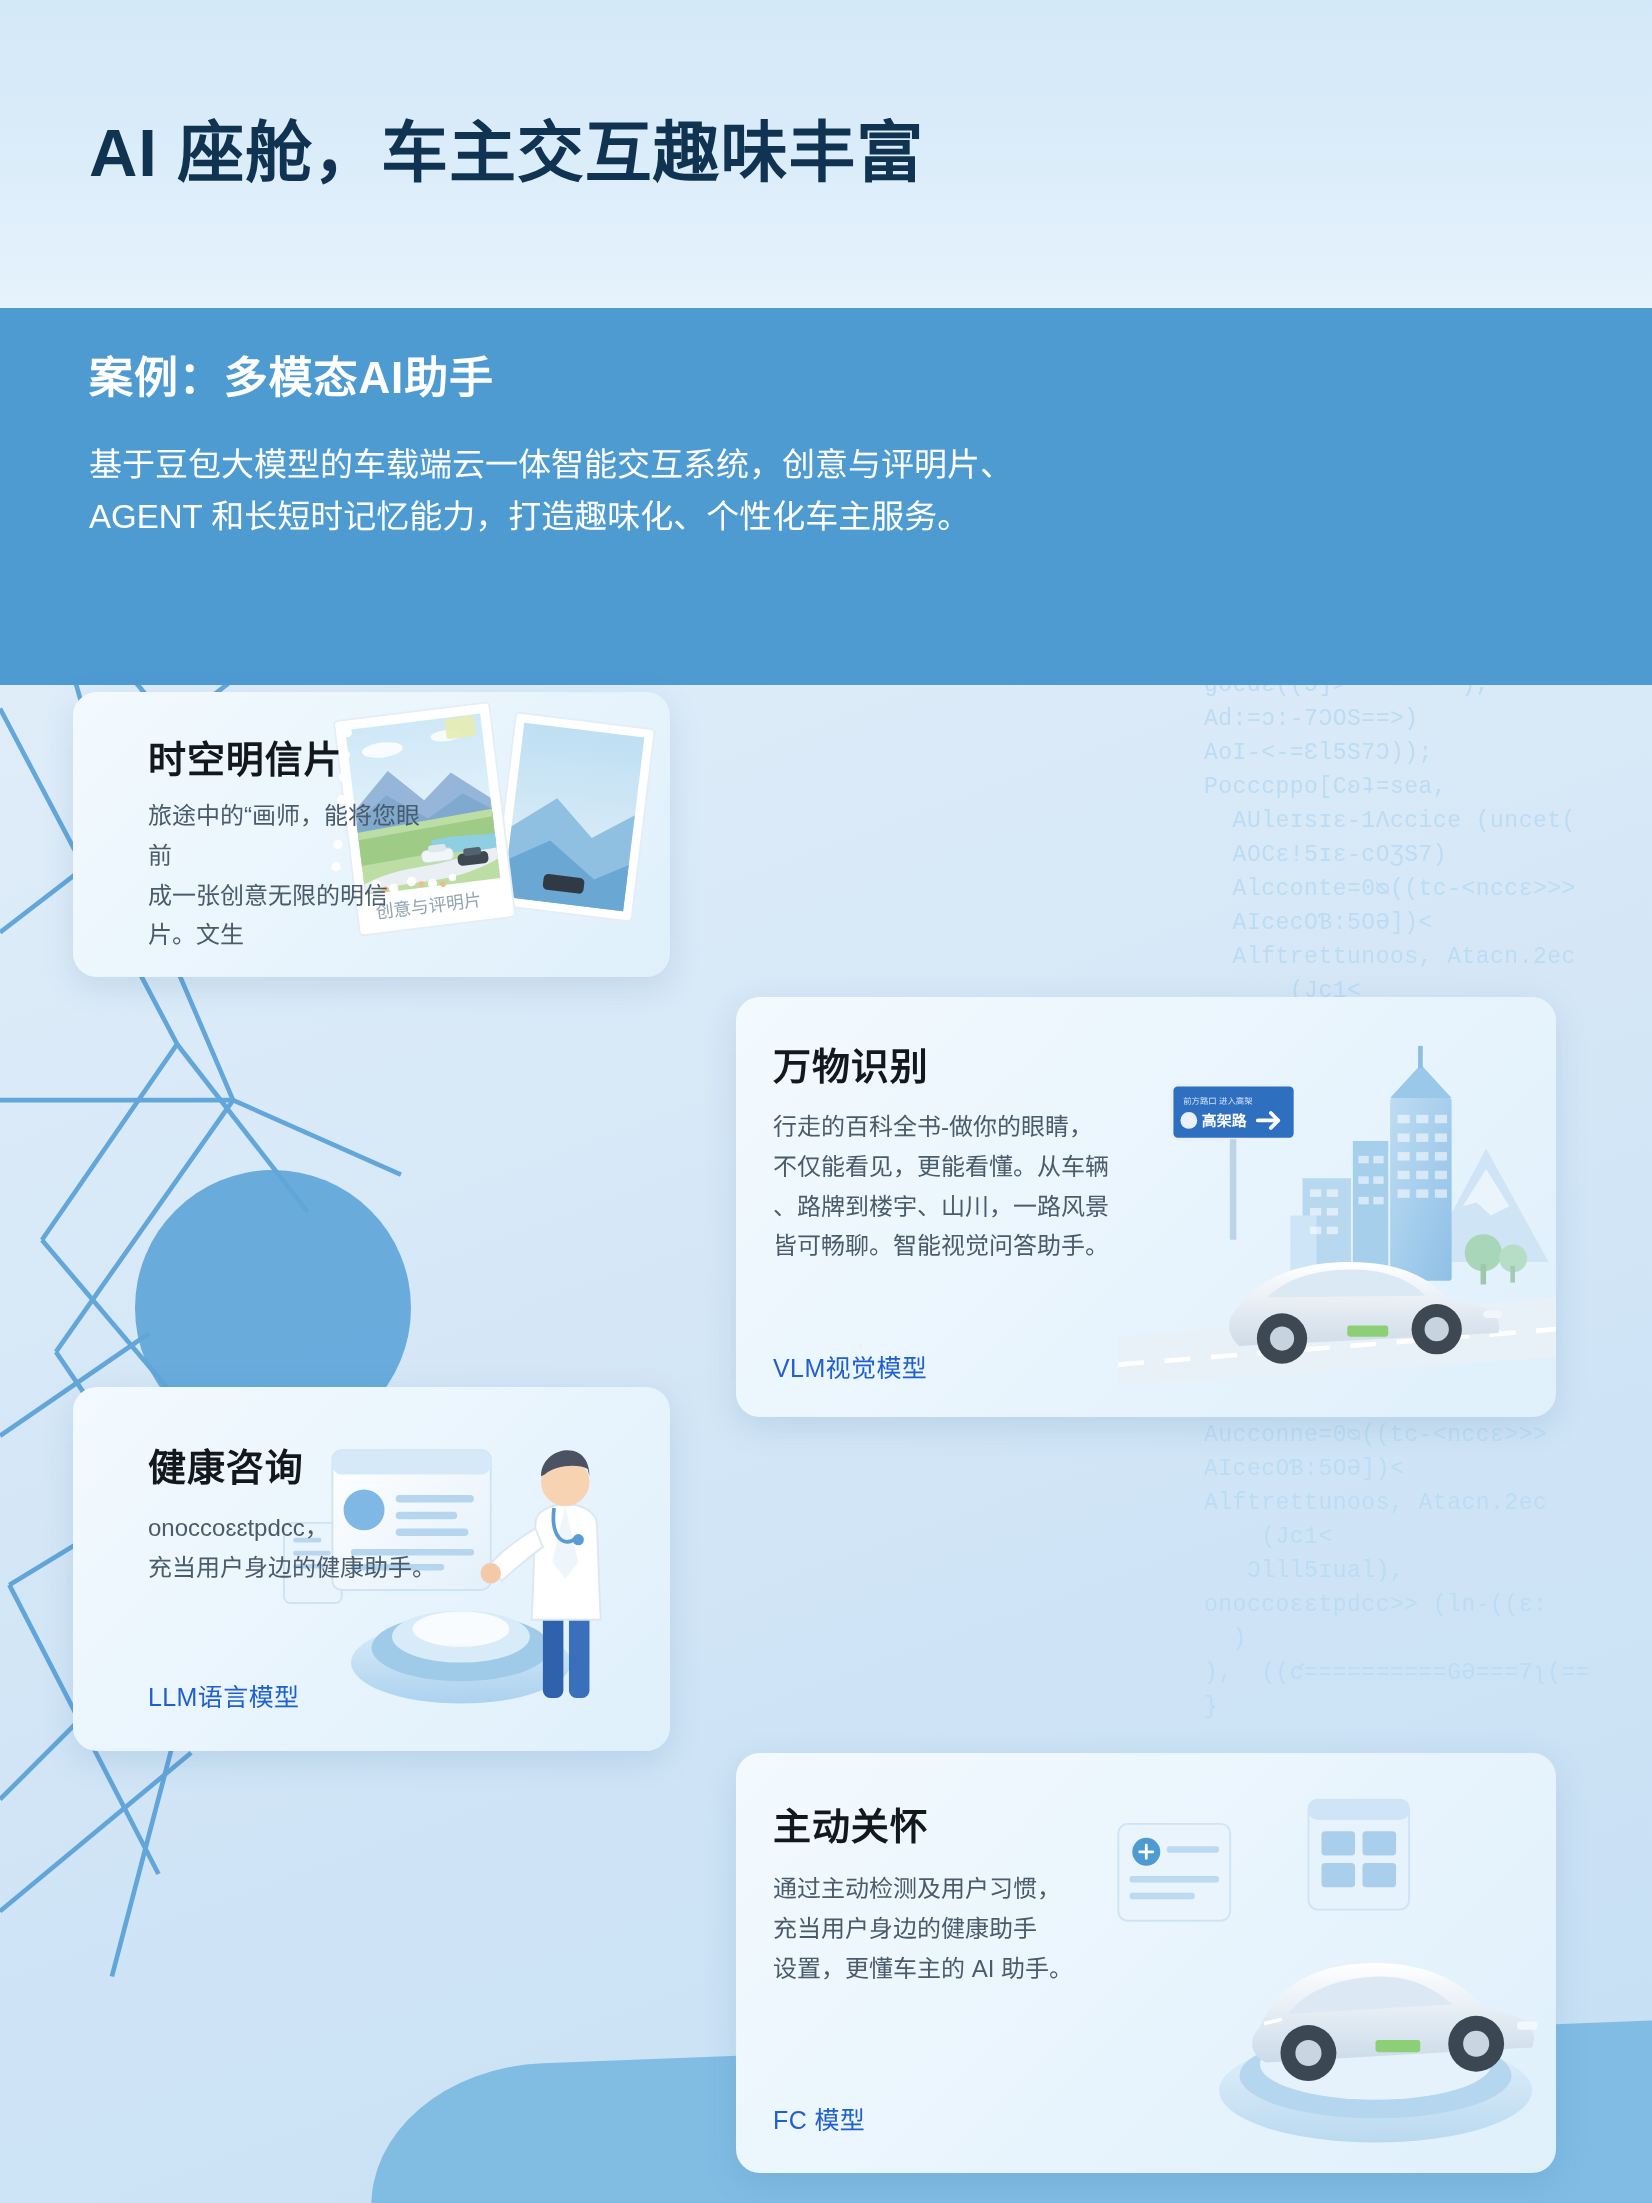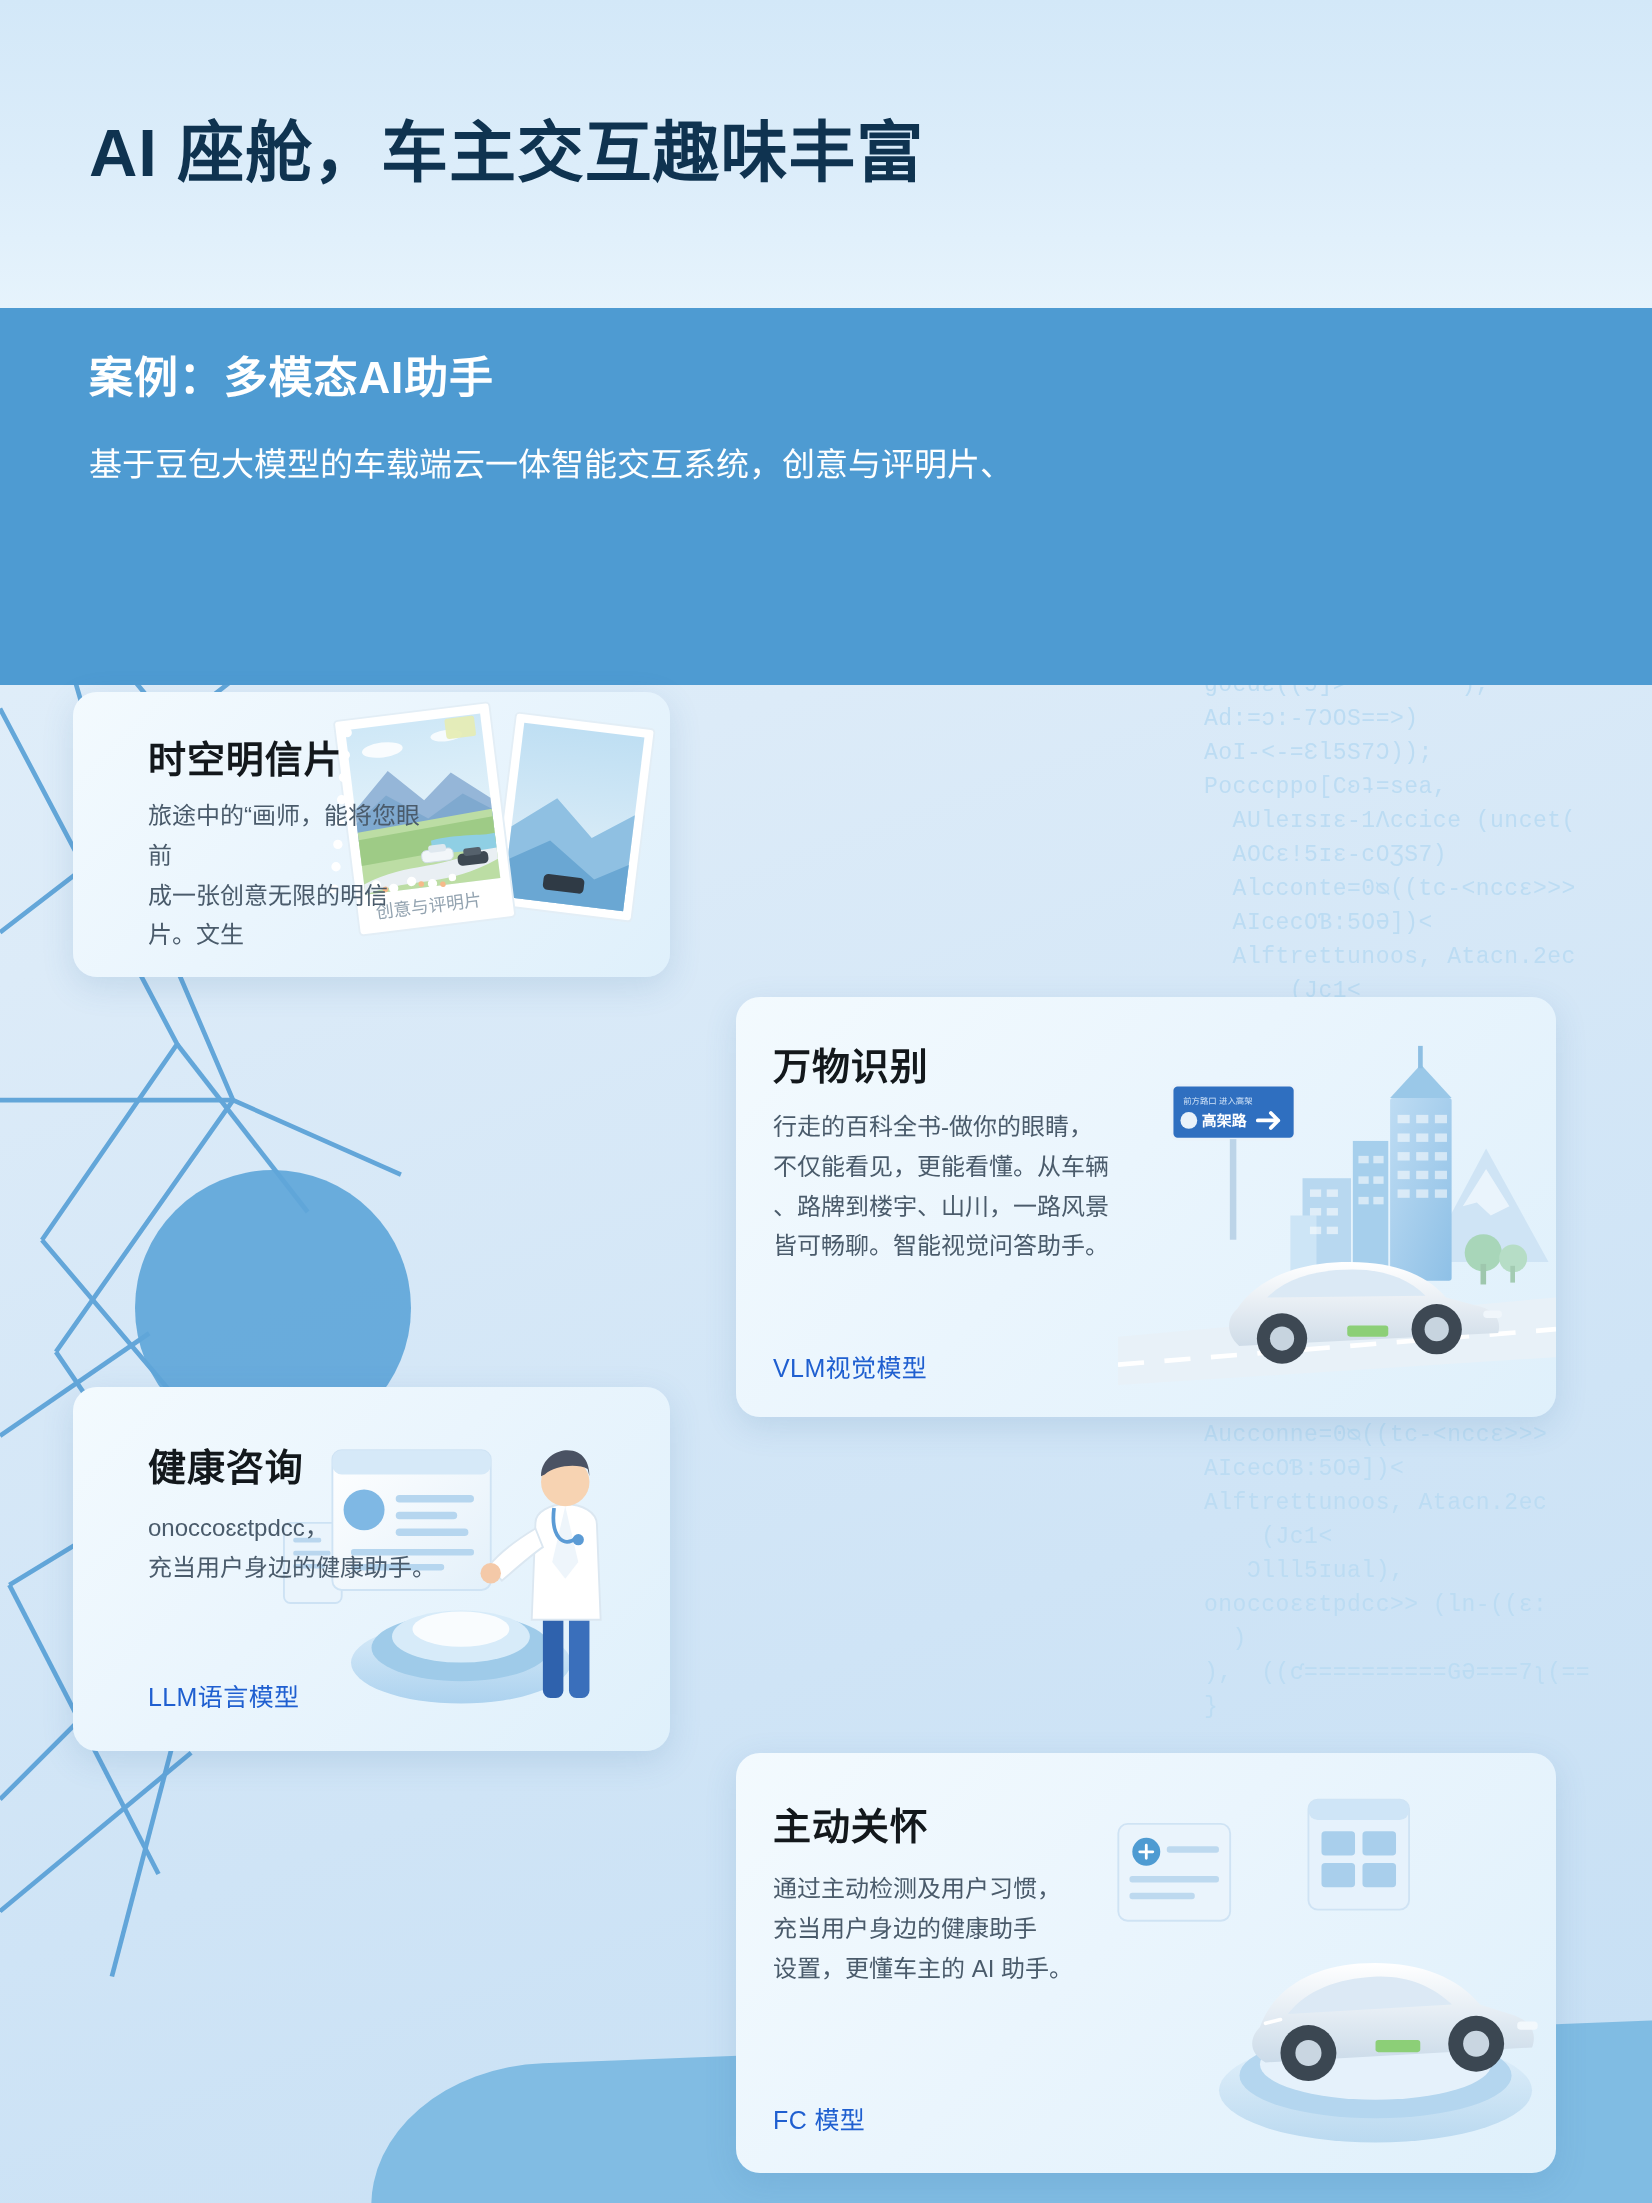--- a/index.html
+++ b/index.html
@@ -234,20 +234,21 @@
   </div>
 
   <div id="header">
     <div id="page-title">AI 座舱，车主交互趣味丰富</div>
   </div>
 
   <div id="banner">
     <div id="banner-title">案例：多模态AI助手</div>
     <div id="banner-desc">
       <span class="line">基于豆包大模型的车载端云一体智能交互系统，创意与评明片、</span>
+      <span class="line">AGENT 和长短时记忆能力，打造趣味化、个性化车主服务。</span>
     </div>
   </div>
 
   <div class="card" id="card-postcard">
     <svg class="illus" id="illus-postcards" viewBox="0 0 370 290">
       <defs>
         <linearGradient id="skyA" x1="0" y1="0" x2="0" y2="1">
           <stop offset="0%" stop-color="#cfe8f7"></stop>
             <stop offset="100%" stop-color="#eef7fb"></stop>
         </linearGradient>

